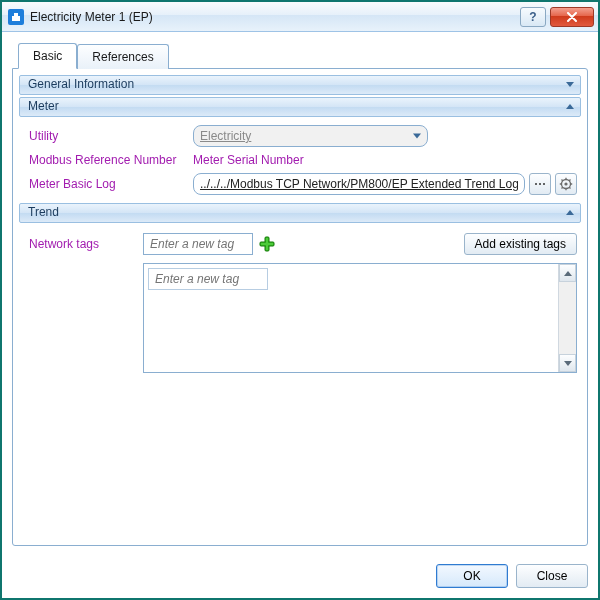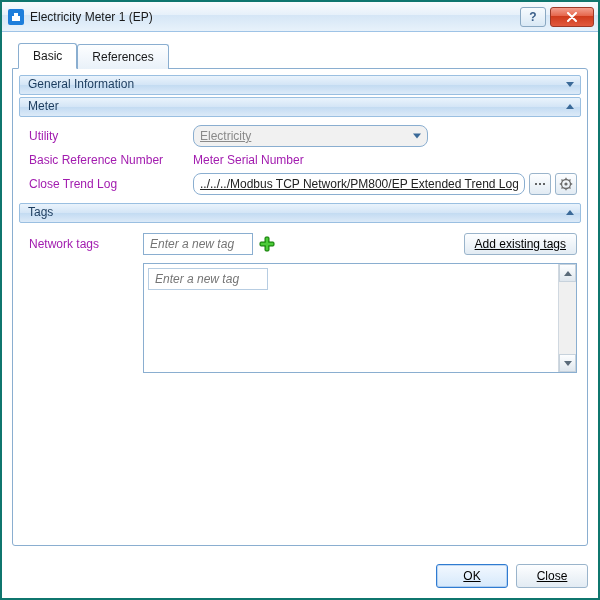--- a/index.html
+++ b/index.html
@@ -189,21 +189,20 @@
   }
   .plus-icon svg { display: block; }
   .spacer-flex { flex: 1; }
   .btn {
     border: 1px solid #9ab4cb;
     background: linear-gradient(to bottom, #fdfeff, #e2ebf3);
     border-radius: 3px;
     padding: 3px 10px;
     font: inherit;
     cursor: default;
-    text-decoration: underline;
   }
   .tag-list-wrap {
     display: flex;
     border: 1px solid #8aaed0;
     height: 110px;
   }
   .tag-list {
     flex: 1;
     padding: 4px;
   }
@@ -287,25 +286,25 @@
       <div class="section-body">
 
         <div class="lbl">Utility</div>
         <div>
           <div class="combo">
             <span>Electricity</span>
             <span class="combo-arrow chev chev-down"></span>
           </div>
         </div>
 
-        <div class="lbl">Basic Reference Number</div>
+        <div class="lbl">Modbus Reference Number</div>
 
         <div class="lbl">Meter Serial Number</div>
 
-        <div class="lbl">Close Trend Log</div>
+        <div class="lbl">Meter Basic Log</div>
         <div class="field-row">
           <input type="text" value="../../../Modbus TCP Network/PM800/EP Extended Trend Log" style="">
           <div class="sq-btn">
             <div class="ellipsis-dots">
                 <span></span>
                 <span></span>
                 <span></span>
               </div>
           </div>
           <div class="sq-btn">
@@ -321,21 +320,21 @@
                   <line x1="10.3" y1="10.3" x2="11.5" y2="11.5"></line>
                 <line x1="11.5" y1="2.5" x2="10.3" y2="3.7"></line>
                   <line x1="3.7" y1="10.3" x2="2.5" y2="11.5"></line>
               </g>
             </svg>
           </div>
         </div>
       </div>
 
       <div class="section-header">
-        <span class="sh-title">Tags</span>
+        <span class="sh-title">Trend</span>
         <span class="chev chev-up"></span>
       </div>
 
       <div class="tags-body">
         <div class="lbl" style="align-self:start;padding-top:4px;">Network tags</div>
 
         <div>
           <div class="tag-entry-row">
             <input class="tag-input-small" placeholder="Enter a new tag" style="">
             <span class="plus-icon">

